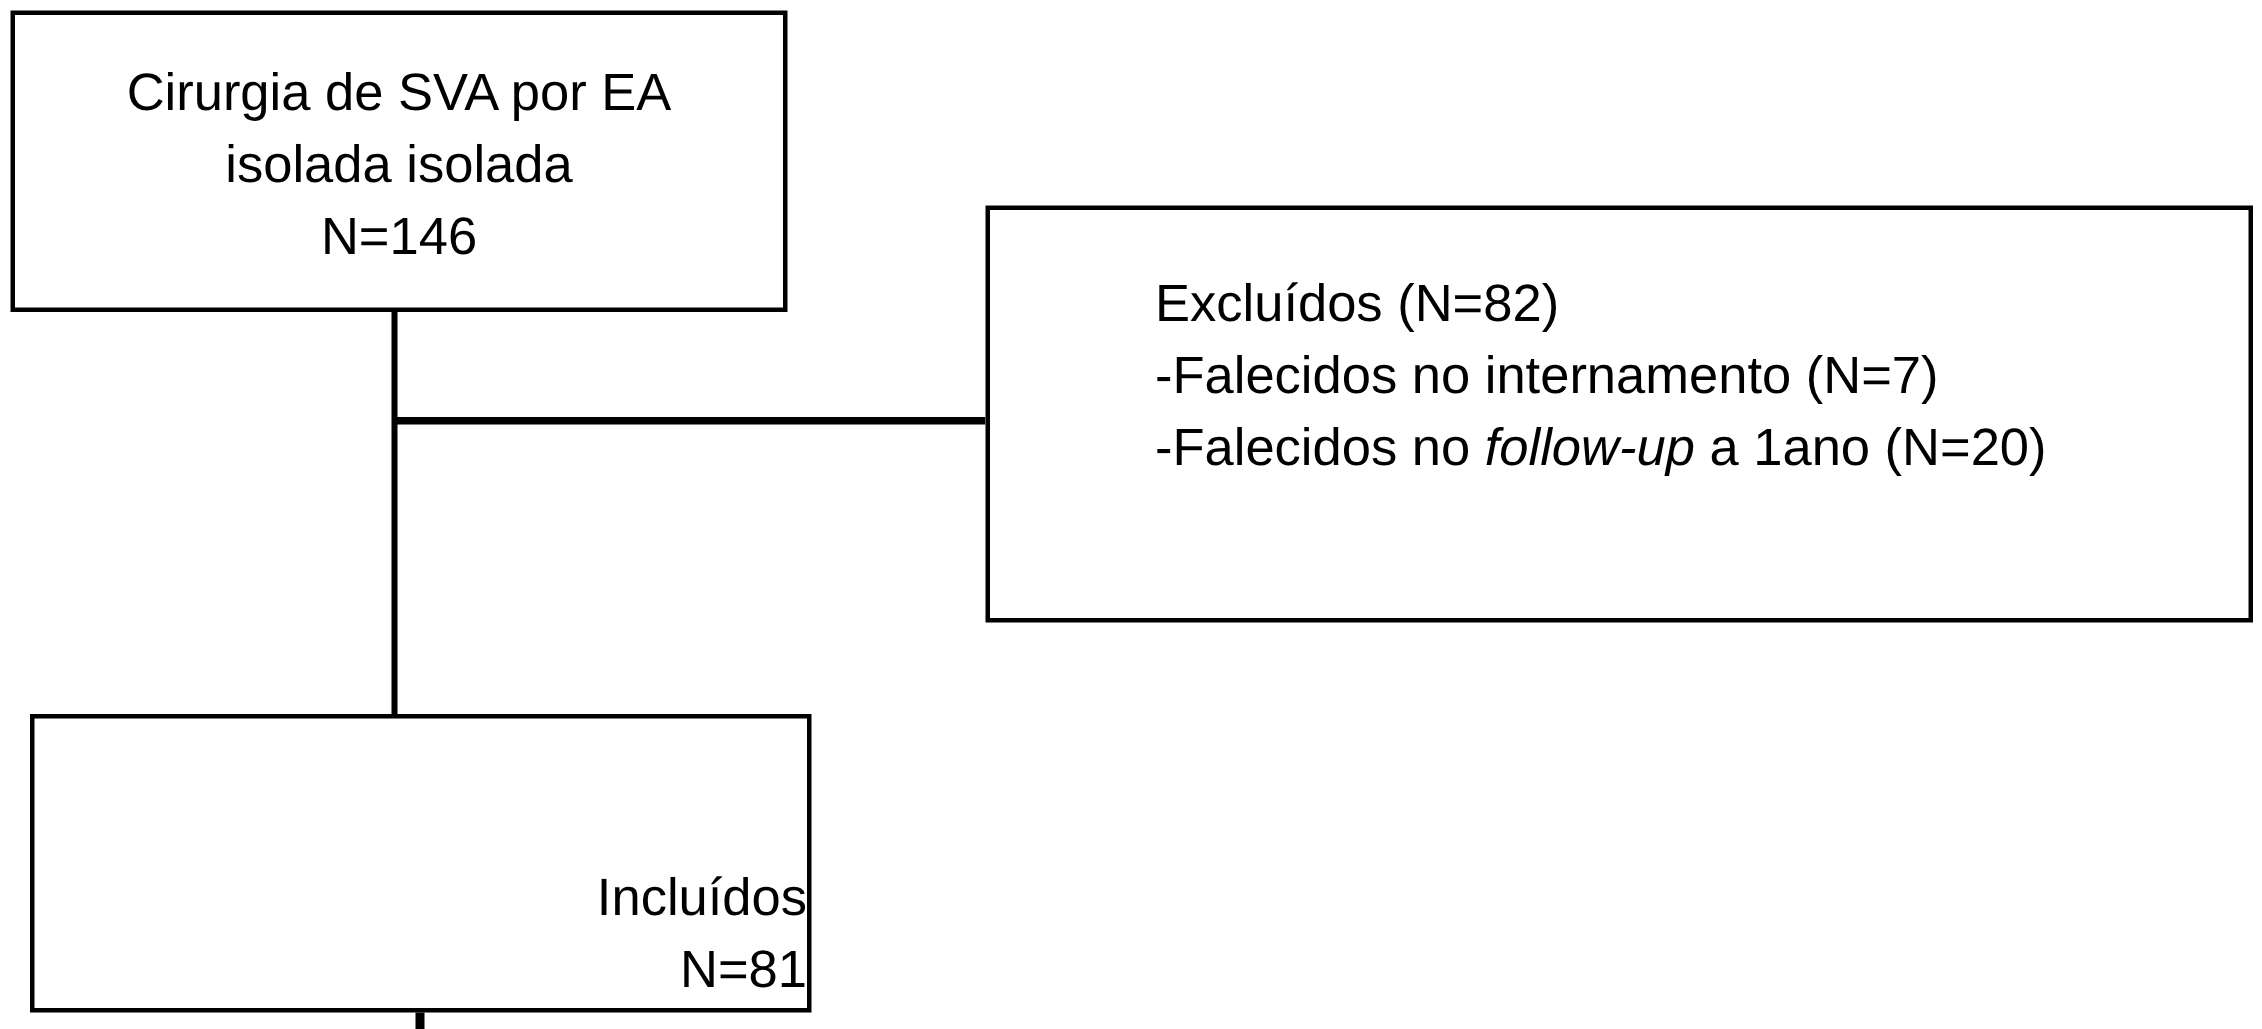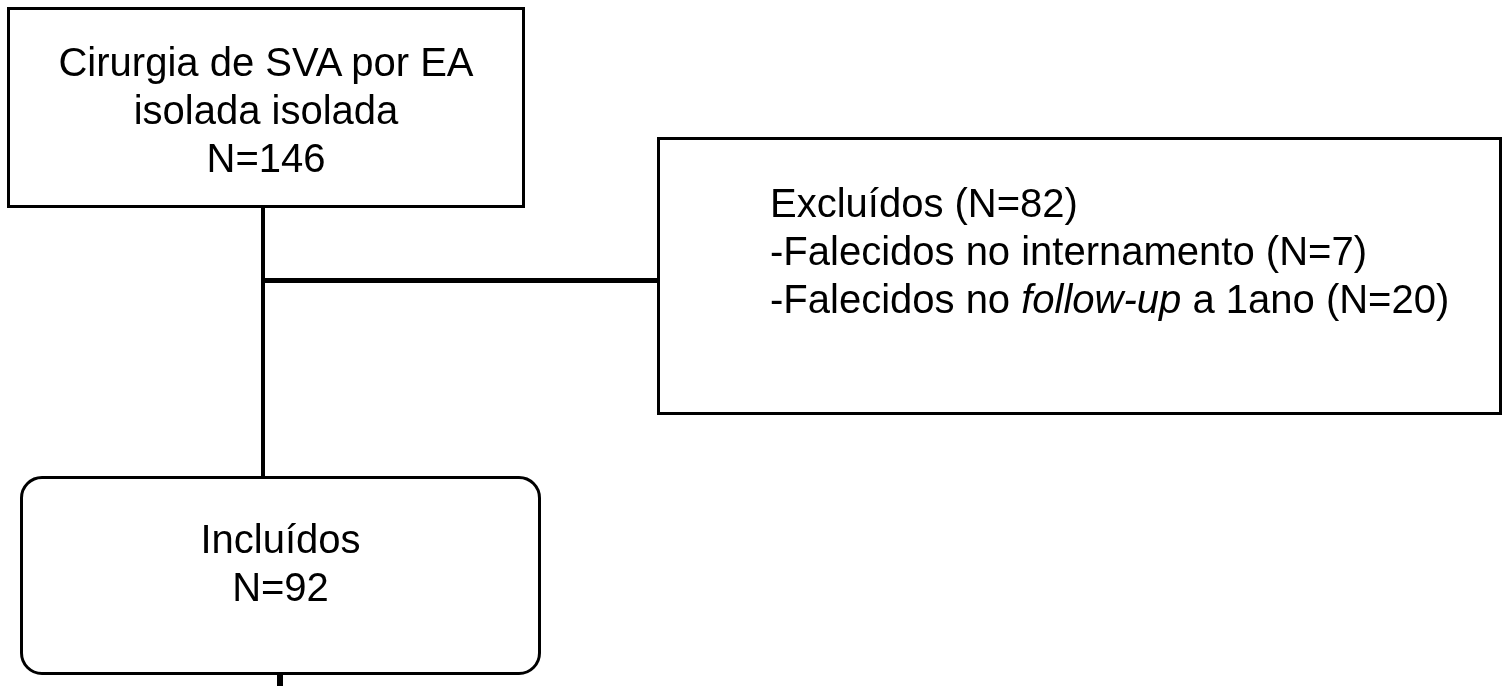--- a/index.html
+++ b/index.html
@@ -14,40 +14,39 @@
     background: #ffffff;
     font-family: "Liberation Sans", sans-serif;
     color: #000000;
     overflow: hidden;
   }
   .box {
     position: absolute;
     border: 3px solid #000000;
     background: #ffffff;
     box-sizing: border-box;
-    font-size: 40px;
+    font-size: 35px;
     line-height: 48px;
   }
   .box p { margin: 0; }
   .top-box {
     left: 7px;
     top: 7px;
     width: 518px;
     height: 201px;
     text-align: center;
     padding-top: 28px;
   }
   .included-box {
     left: 20px;
     top: 476px;
     width: 521px;
     height: 199px;
-    text-align: center;
-    padding-top: 36px;
-    border-radius: 22px;
+    text-align: right;
+    padding-top: 96px;
   }
   .excluded-box {
     left: 657px;
     top: 137px;
     width: 845px;
     height: 278px;
     padding-top: 39px;
     padding-left: 110px;
     text-align: left;
   }
@@ -91,16 +90,16 @@
   <div class="connector connector-stub"></div>
 
   <div class="box excluded-box">
     <p>Excluídos (N=82)</p>
     <p>-Falecidos no internamento (N=7)</p>
     <p><span>-Falecidos no </span><em>follow-up</em><span> a 1ano (N=20)</span></p>
   </div>
 
   <div class="box included-box">
     <p>Incluídos</p>
-    <p>N=92</p>
+    <p>N=81</p>
   </div>
 
 </div>
 
 </body></html>

